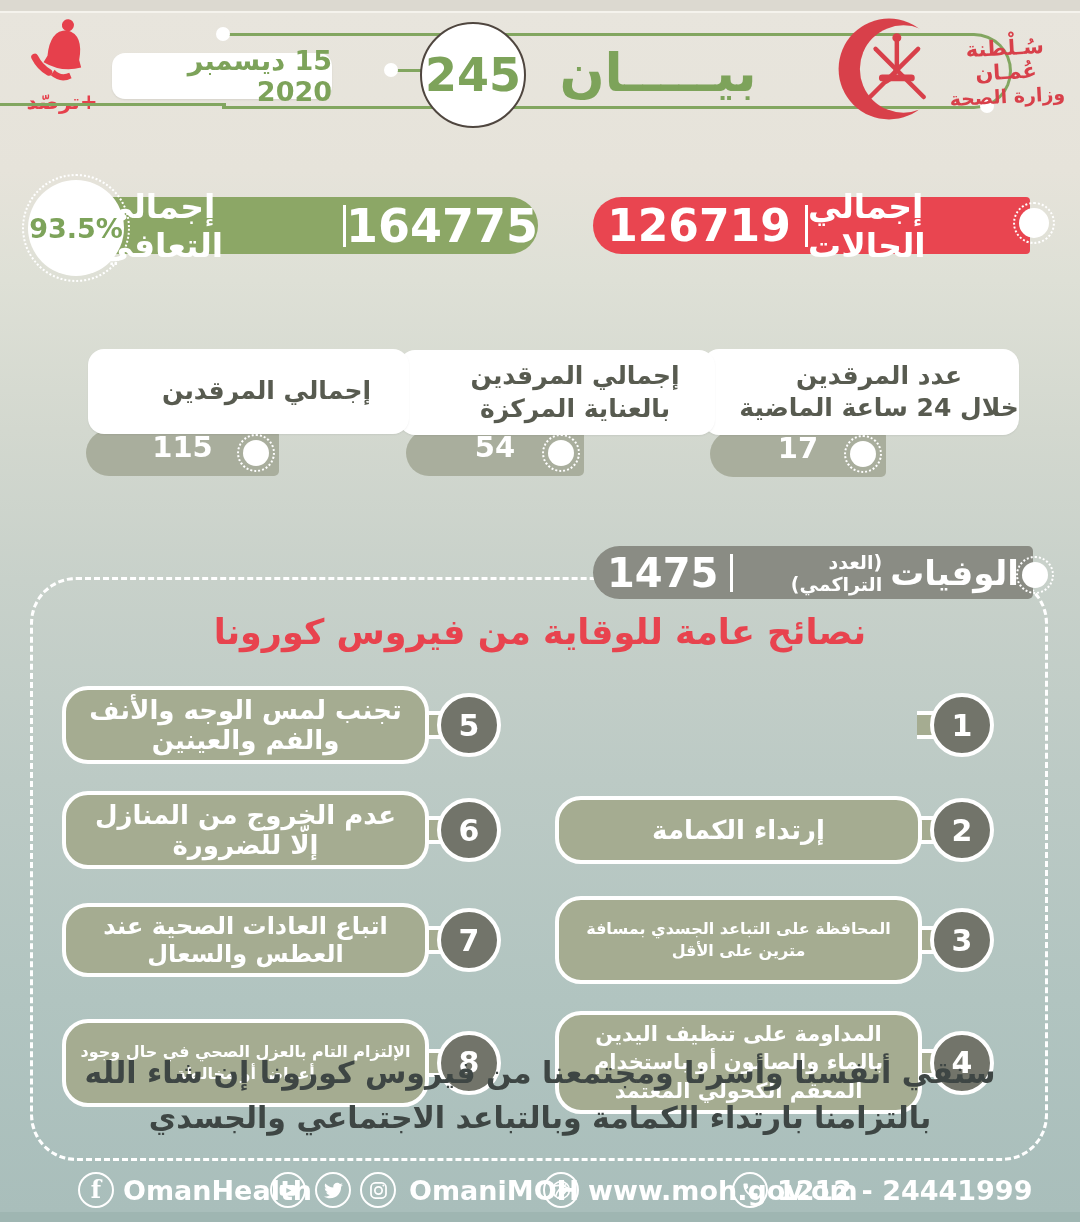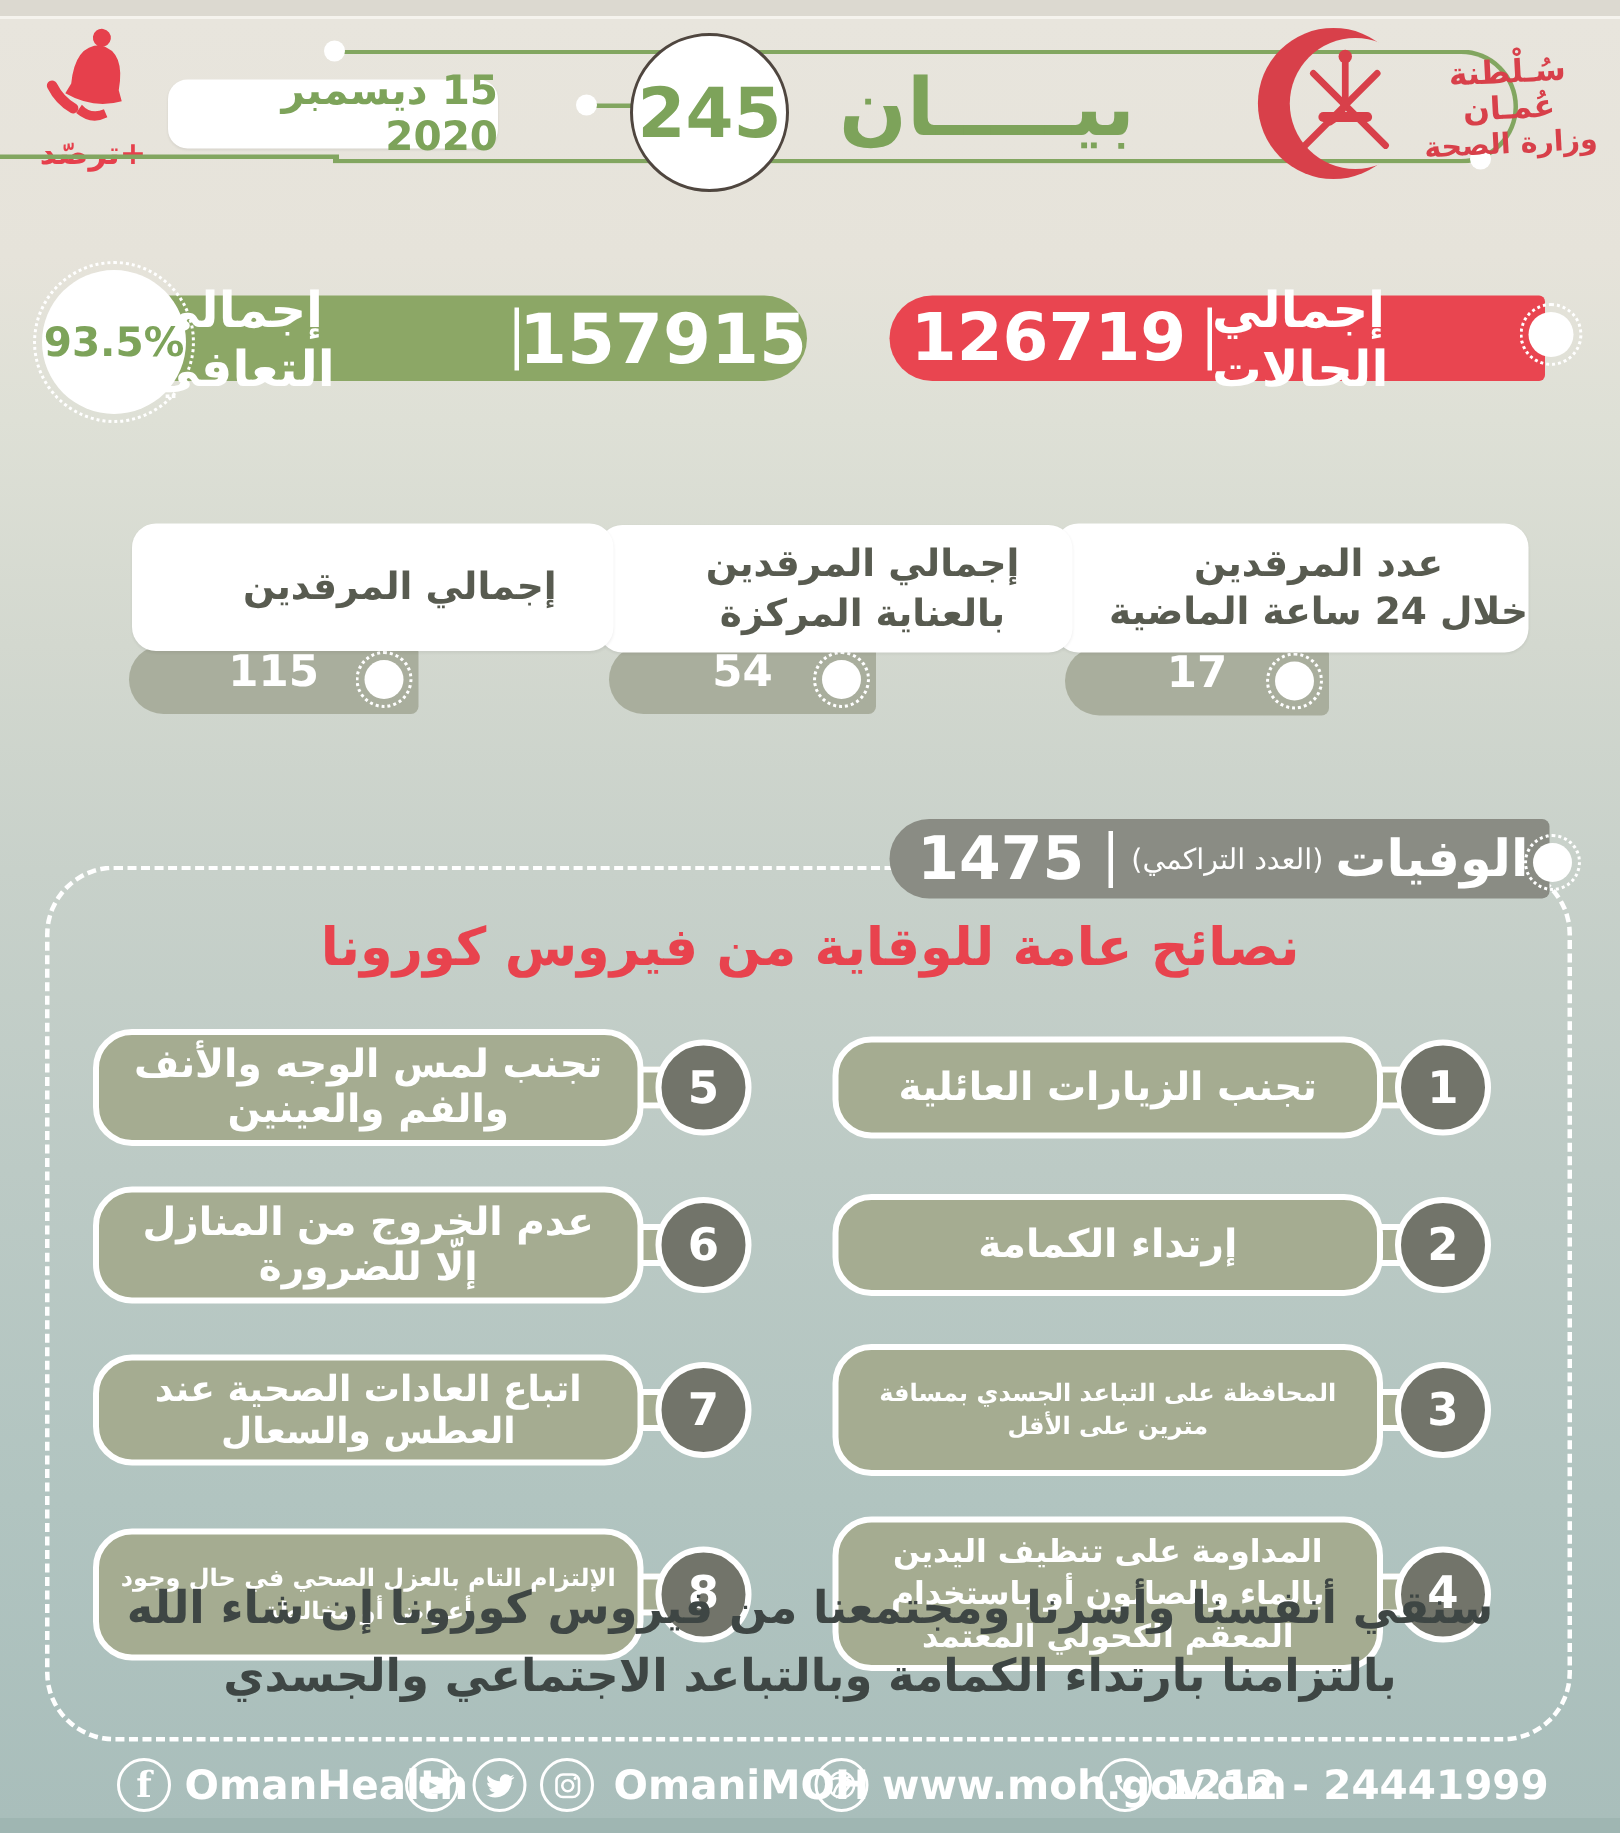--- a/index.html
+++ b/index.html
@@ -50,21 +50,21 @@
   #card1{left:703px;top:349px;width:280px;height:86px;}
   #card2{left:399px;top:350px;width:280px;height:85px;}
   #card3{left:88px;top:349px;width:285px;height:85px;}
   #npill1{left:710px;top:431px;width:176px;height:46px;}
   #npill2{left:406px;top:430px;width:178px;height:46px;}
   #npill3{left:86px;top:430px;width:193px;height:46px;}
   
   #deaths-pill{left:593px;top:546px;width:440px;height:53px;background:#8a8c84;border-radius:27px 5px 5px 27px;
     display:flex;align-items:center;direction:rtl;box-sizing:border-box;padding:0 14px;z-index:3;}
   #deaths-label{color:#fff;font-weight:bold;font-size:34px;margin-left:8px;}
-  #deaths-sub{color:#fff;font-weight:normal;font-size:19px;margin-left:12px;}
+  #deaths-sub{color:#fff;font-weight:bold;font-size:19px;margin-left:12px;}
   #deaths-pill .pill-sep{height:38px;margin-left:12px;}
   #deaths-value{color:#fff;font-weight:bold;font-size:40px;flex:1;text-align:center;}
   #deaths-dot{left:1016px;top:556px;}
   
   #tips-box{left:30px;top:577px;width:1018px;height:584px;border:3px dashed #fff;border-radius:46px;box-sizing:border-box;z-index:1;}
   #tips-title{left:0;top:612px;width:1080px;text-align:center;color:#e8434e;font-size:35px;font-weight:bold;z-index:2;}
   #tips-grid{left:62px;top:686px;width:932px;display:grid;grid-template-columns:1fr 1fr;
     column-gap:54px;row-gap:27px;direction:rtl;align-items:center;z-index:2;}
   .tip{display:flex;align-items:center;}
   .tip-num{flex:none;width:56px;height:56px;background:#72746a;border:4px solid #fff;border-radius:50%;
@@ -149,21 +149,21 @@
     <div class="pill-sep"></div>
     <div class="pill-lab" style="flex:1;">إجمالي الحالات</div>
   </div>
   <div class="abs dot-ring" id="cases-dot">
       <div class="dot-core" style="width:30px;height:30px;"></div>
     </div>
 
   <div class="abs statpill" id="recovery-pill">
     <div class="pill-lab" style="width:253px;">إجمالي التعافي</div>
     <div class="pill-sep"></div>
-    <div class="pill-num" style="flex:1;font-size:46px;">157915</div>
+    <div class="pill-num" style="flex:1;font-size:46px;">164775</div>
   </div>
   <div class="abs dot-ring" id="rate-badge">
     <div class="inner">93.5%</div>
   </div>
 
   <div class="abs card" id="card1" dir="rtl">
     <div>عدد المرقدين</div>
     <div>خلال 24 ساعة الماضية</div>
   </div>
   <div class="abs numpill" id="npill1">
@@ -204,21 +204,20 @@
       <div class="dot-core" style="width:26px;height:26px;"></div>
     </div>
 
   <div class="abs" id="tips-box"></div>
   <div class="abs" id="tips-title">نصائح عامة للوقاية من فيروس كورونا</div>
 
   <div class="abs" id="tips-grid">
     <div class="tip">
       <div class="tip-num">1</div>
       <div class="tip-link"></div>
-      <div class="tip-text">تجنب الزيارات العائلية</div>
     </div>
     <div class="tip">
       <div class="tip-num">5</div>
       <div class="tip-link"></div>
       <div class="tip-text">تجنب لمس الوجه والأنف والفم والعينين</div>
     </div>
     <div class="tip">
       <div class="tip-num">2</div>
       <div class="tip-link"></div>
       <div class="tip-text">إرتداء الكمامة</div>

